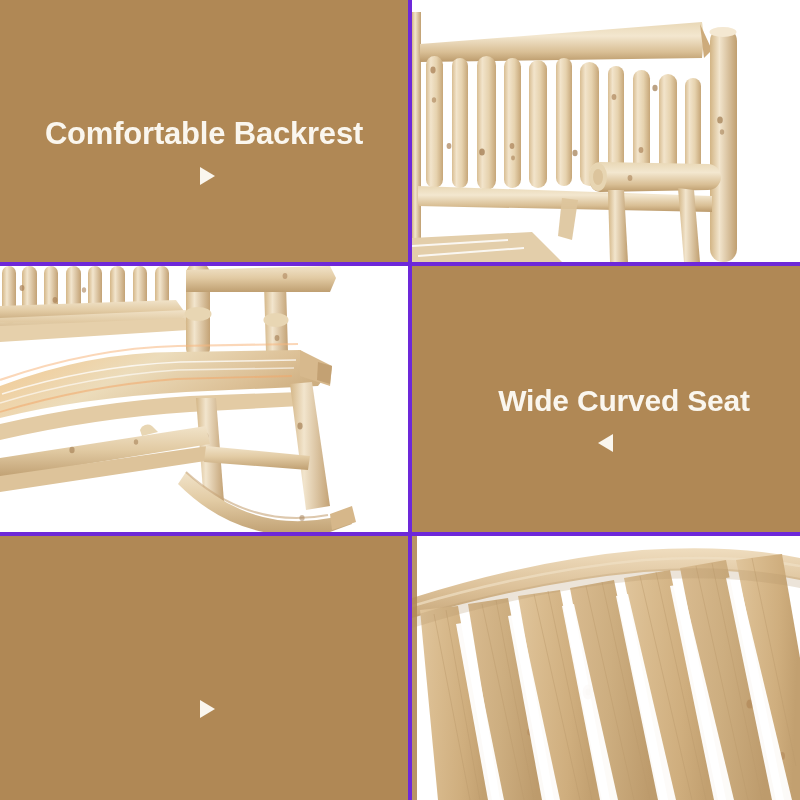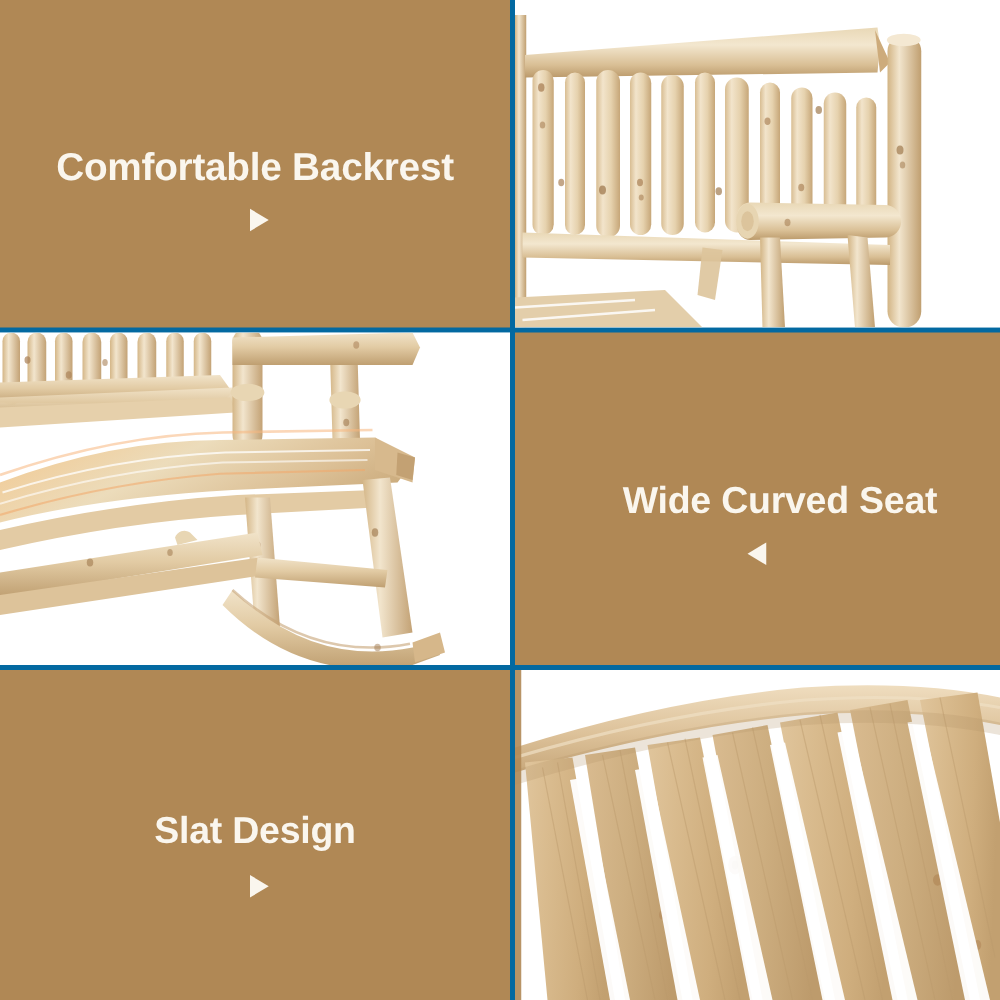--- a/index.html
+++ b/index.html
@@ -8,21 +8,21 @@
     padding: 0;
     background: #ffffff;
   }
   body {
     font-family: "Liberation Sans", sans-serif;
   }
   #board {
     position: relative;
     width: 800px;
     height: 800px;
-    background: #0369a1;
+    background: #6d28d9;
     overflow: hidden;
   }
 
   
   .panel {
     position: absolute;
     overflow: hidden;
   }
   .panel-text {
     background: #b08855;
@@ -240,21 +240,20 @@
       <ellipse cx="302" cy="252" rx="2.6" ry="3" fill="#a07a4f" opacity=".5"></ellipse>
     </svg>
   </div>
 
   <div class="panel panel-text" style="left:412px; top:266px; width:424px; height:266px;">
     <div class="caption cap-md" style="top:120px;">Wide Curved Seat</div>
     <div class="arrow arrow-left" style="left:186px; top:168px;"></div>
   </div>
 
   <div class="panel panel-text" style="left:0px; top:536px; width:408px; height:264px;">
-    <div class="caption cap-md" style="top:114px;">Slat Design</div>
     <div class="arrow arrow-right" style="left:200px; top:164px;"></div>
   </div>
 
   <div class="panel panel-photo" style="left:412px; top:536px; width:388px; height:264px;">
     <svg class="photo-svg" viewBox="0 0 388 264" preserveAspectRatio="xMidYMid slice">
       <defs>
         <linearGradient id="slatG" x1="0" y1="0" x2="1" y2="0.15">
           <stop offset="0%" stop-color="#e0c59c"></stop>
           <stop offset="30%" stop-color="#d9bb8e"></stop>
           <stop offset="70%" stop-color="#cfae7e"></stop>

